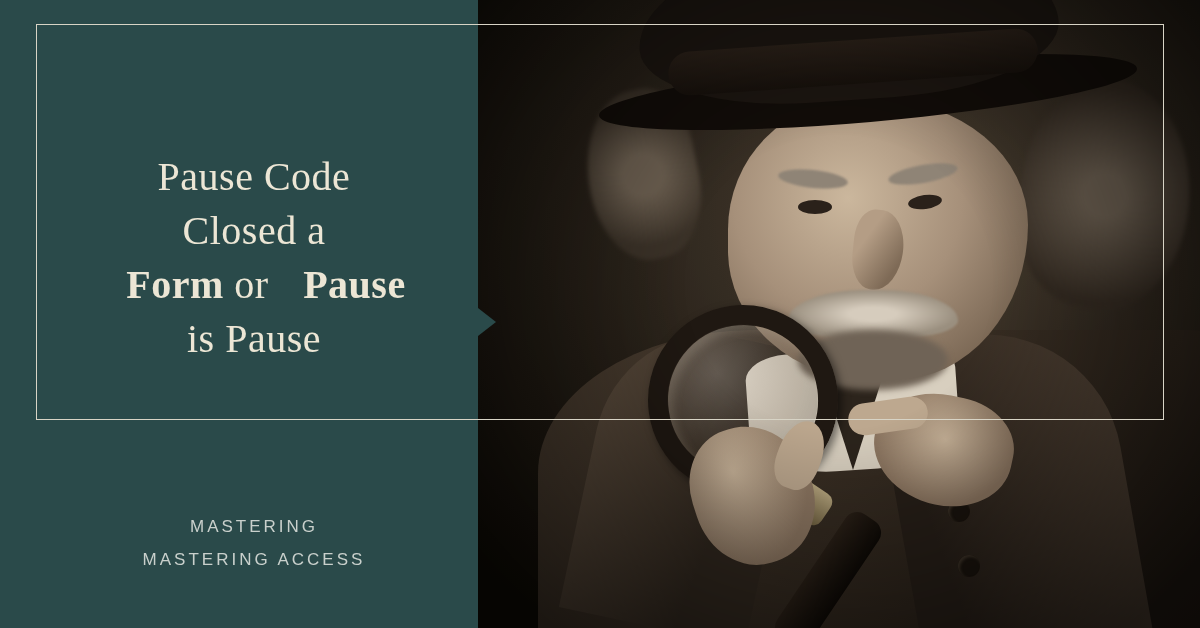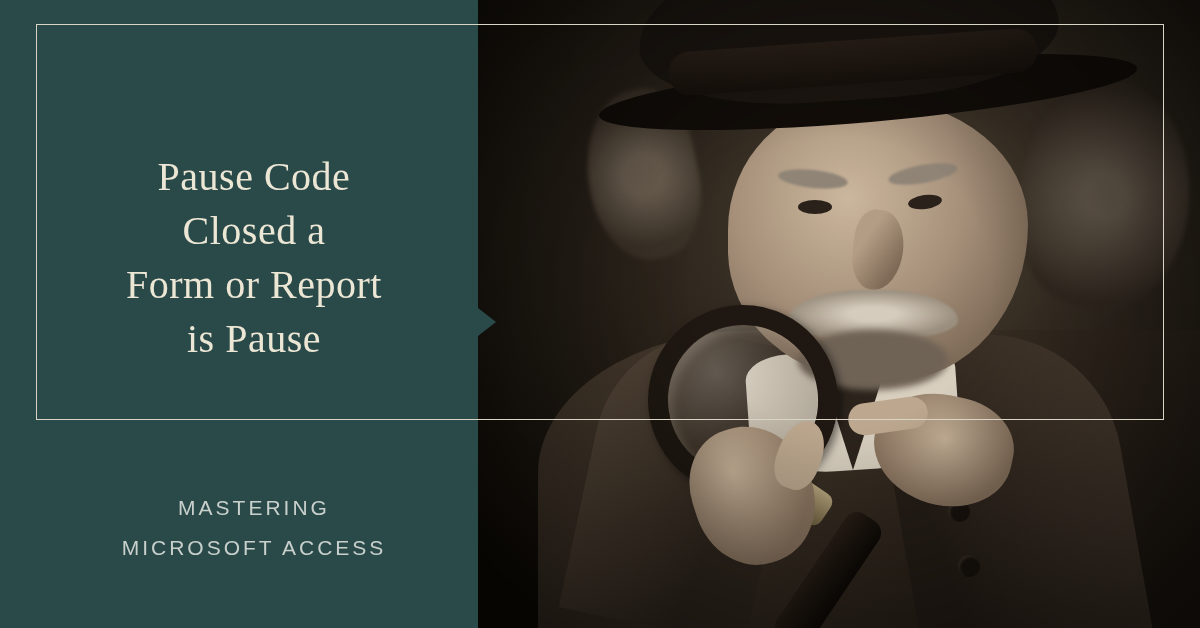--- a/index.html
+++ b/index.html
@@ -46,30 +46,30 @@
     color: #ece6d5;
     text-align: center;
     line-height: 1.35;
   }
   .title-line {
     font-size: 40px;
     font-weight: 400;
     letter-spacing: 0.5px;
     font-family: Georgia, serif;
   }
-  .title-line .bold { font-weight: 400; }
+  .title-line .bold { font-weight: 700; margin-left: 24px; }
   .subtitle-block {
     position: absolute;
-    bottom: 60px;
+    bottom: 52px;
     left: 70px;
     right: 40px;
     text-align: center;
     color: #c9d0cc;
     font-family: Helvetica, Arial, sans-serif;
-    font-size: 21px;
+    font-size: 17px;
     letter-spacing: 3px;
     line-height: 1.9;
   }
   .notch {
     position: absolute;
     top: 308px;
     left: 478px;
     width: 0; height: 0;
     border-top: 14px solid transparent;
     border-bottom: 14px solid transparent;
@@ -274,27 +274,27 @@
 </head>
 <body>
 
 <div class="canvas">
 
   <div class="left-panel">
     <div class="text-block">
       <div class="title-line">Pause Code</div>
       <div class="title-line">Closed a</div>
       <div class="title-line">
-        <span class="bold">Form</span><span> or </span><span class="bold">Report</span>
+        <span class="bold">Form</span><span> or </span><span class="bold">Pause</span>
       </div>
       <div class="title-line">is Pause</div>
     </div>
     <div class="subtitle-block">
       <div>MASTERING</div>
-      <div>MICROSOFT ACCESS</div>
+      <div>MASTERING ACCESS</div>
     </div>
   </div>
 
   <div class="notch"></div>
 
   <div class="right-panel" aria-label="Sepia-toned photograph of an elderly man in a bowler hat and overcoat examining something through a large magnifying glass, evoking a detective.">
     <div class="illus"></div>
     <div class="figure">
       <div class="coat"></div>
       <div class="coat-lapel-l"></div>

